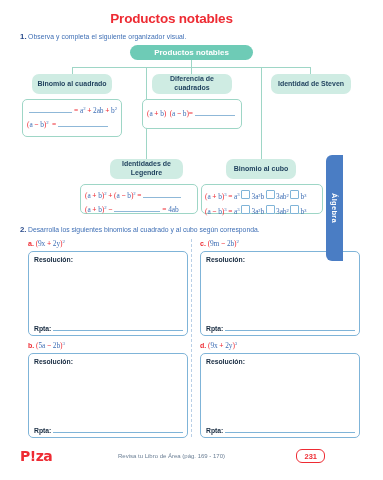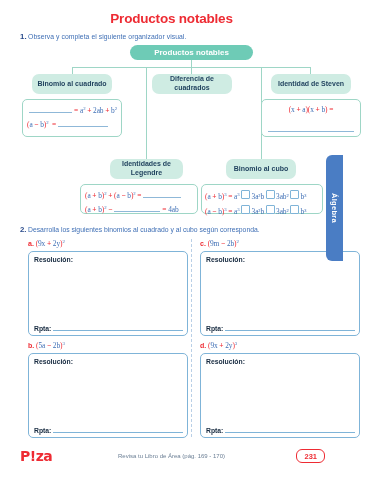--- a/index.html
+++ b/index.html
@@ -313,29 +313,27 @@
       <div class="frow r1">
         <span class="blank bl-44"></span>
         <span class="mx"><span class="op">=</span> a<sup>2</sup> <span class="op">+</span> 2ab <span class="op">+</span> b<sup>2</sup></span>
       </div>
       <div class="frow r2">
         <span class="mx"><span class="vr">(</span>a <span class="op">−</span> b<span class="vr">)</span><sup>2</sup>&nbsp;&nbsp;<span class="op">=</span></span>
         <span class="blank bl-50"></span>
       </div>
     </div>
 
-
-    <div class="fbox fbox-3">
-      <div class="frow r1" style="justify-content:center">
-        <span class="mx"><span class="vr">(</span>x <span class="op">+</span> a<span class="vr">)(</span>x <span class="op">+</span> b<span class="vr">)</span> <span class="op">=</span></span>
-      </div>
-      <div class="frow r2" style="padding-top:10px">
-        <span class="blank bl-92"></span>
-      </div>
-    </div>
+    <div class="fbox fbox-2">
+      <div class="frow r1" style="padding-top:8px">
+        <span class="mx"><span class="vr">(</span>a <span class="op">+</span> b<span class="vr">)</span>&nbsp;&nbsp;<span class="vr">(</span>a <span class="op">−</span> b<span class="vr">)</span><span class="op">=</span></span>
+        <span class="blank bl-44"></span>
+      </div>
+    </div>
+
 
     <div class="fbox fbox-4">
       <div class="frow r1">
         <span class="mx"><span class="vr">(</span>a <span class="op">+</span> b<span class="vr">)</span><sup>2</sup> <span class="op">+</span> <span class="vr">(</span>a <span class="op">−</span> b<span class="vr">)</span><sup>2</sup> <span class="op">=</span></span>
         <span class="blank bl-38"></span>
       </div>
       <div class="frow r2">
         <span class="mx"><span class="vr">(</span>a <span class="op">+</span> b<span class="vr">)</span><sup>2</sup> <span class="op">−</span></span>
         <span class="blank bl-46"></span>
         <span class="mx"><span class="op">=</span> 4ab</span>

